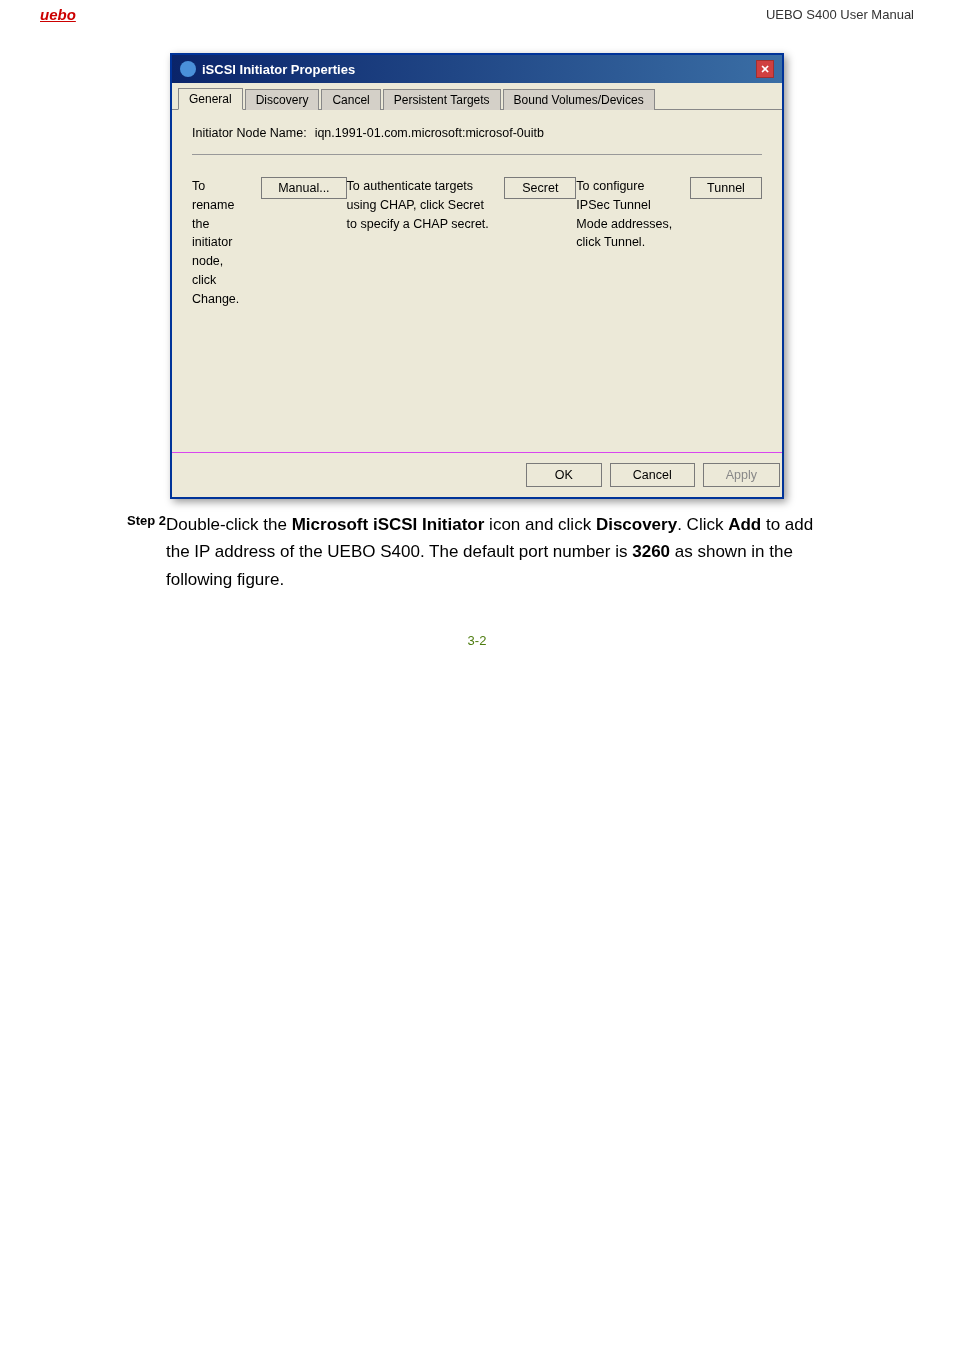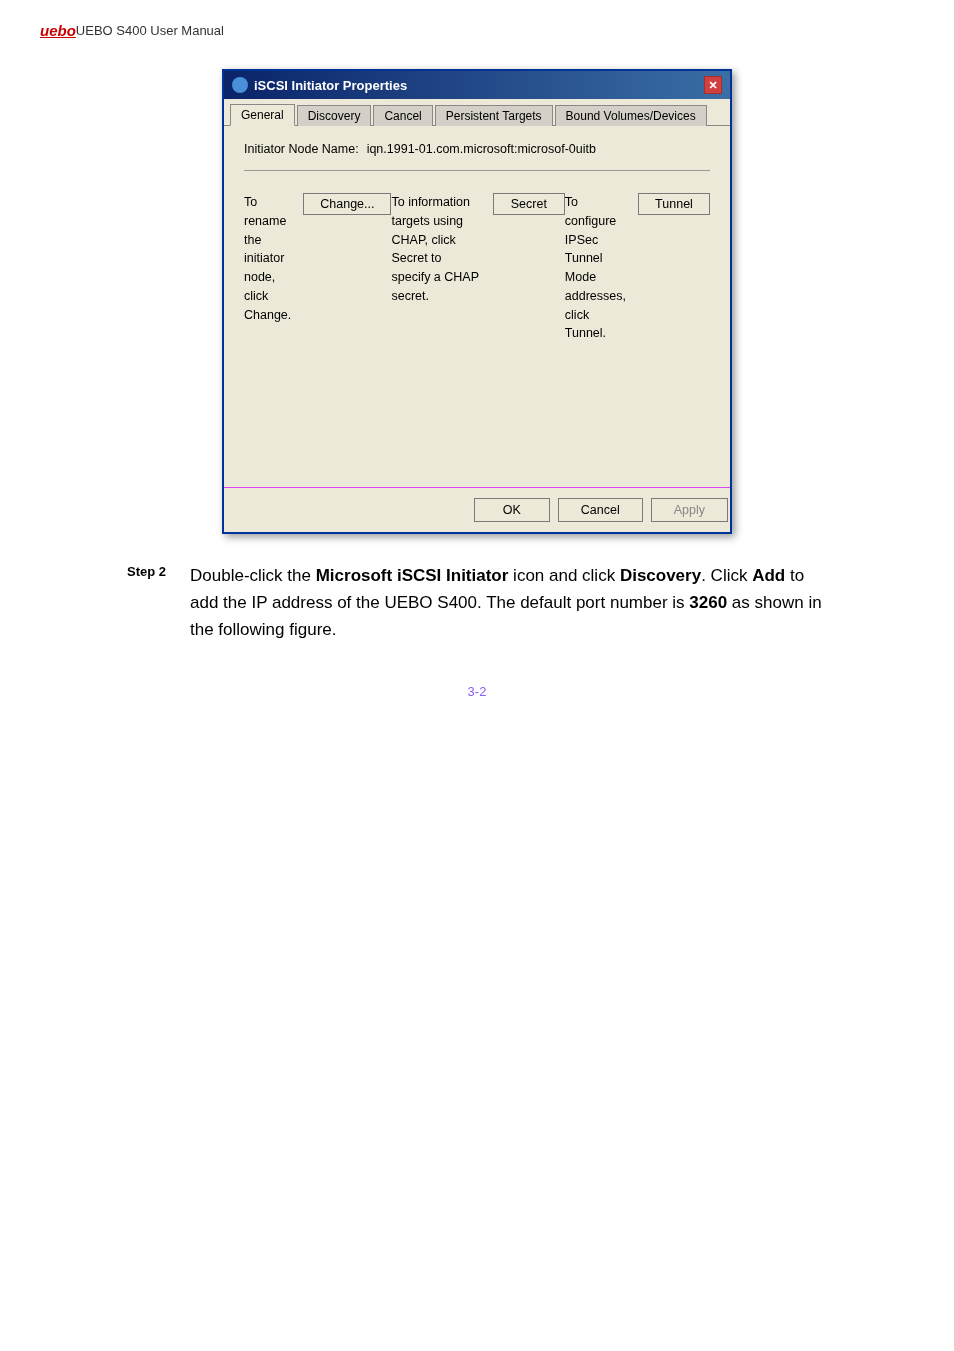--- a/index.html
+++ b/index.html
@@ -9,22 +9,23 @@
       font-size: 13px;
       color: #000;
       width: 954px;
       min-height: 1351px;
       position: relative;
     }
 
     
     .header {
       display: flex;
-      align-items: center;
-      padding: 22px 40px 10px 40px;
+      justify-content: space-between;
+      align-items: center;
+      padding: 6px 40px 10px 40px;
     }
     .header-logo {
       color: #cc0000;
       font-size: 15px;
       font-weight: bold;
       font-style: italic;
       text-decoration: underline;
     }
     .header-title {
       font-size: 13px;
@@ -34,21 +35,21 @@
     
     .page-body {
       display: flex;
       flex-direction: column;
       align-items: center;
       padding-top: 20px;
     }
 
     
     .dialog {
-      width: 510px;
+      width: 614px;
       border: 2px solid #003399;
       background: #ece9d8;
       box-shadow: 3px 3px 8px rgba(0,0,0,0.4);
     }
 
     .dialog-titlebar {
       background: linear-gradient(to right, #0a246a, #3a6ea5);
       color: #fff;
       font-size: 13px;
       font-weight: bold;
@@ -211,23 +212,22 @@
     .footer-btn.apply {
       color: #888;
     }
     .footer-btn.ok {
       padding: 4px 28px;
     }
 
     
     .step-section {
       width: 700px;
-      margin-top: 28px;
-      display: flex;
-      gap: 24px;
+      margin-top: 12px;
+      display: flex;
       font-size: 13px;
       line-height: 1.6;
     }
     .step-label {
       white-space: nowrap;
       font-weight: bold;
       font-size: 13px;
     }
     .step-content {
       font-size: 17px;
@@ -235,21 +235,21 @@
     }
     .step-content b {
       font-weight: bold;
     }
 
     
     .page-number {
       text-align: right;
       font-size: 13px;
       margin-top: 40px;
-      color: #8b5cf6;
+      color: #4d7c0f;
     }
 
     
     .globe-svg {
       width: 32px;
       height: 32px;
     }
   </style>
 </head>
 <body>
@@ -286,25 +286,25 @@
         <span class="node-name-label">Initiator Node Name:</span>
         <span class="node-name-value">iqn.1991-01.com.microsoft:microsof-0uitb</span>
       </div>
 
       <hr class="divider">
 
       <div class="action-rows">
 
         <div class="action-row">
           <span class="action-desc">To rename the initiator node, click Change.</span>
-          <button class="action-btn">Change...</button>
+          <button class="action-btn">Manual...</button>
         </div>
 
         <div class="action-row">
-          <span class="action-desc">To information targets using CHAP, click Secret to specify a CHAP secret.</span>
+          <span class="action-desc">To authenticate targets using CHAP, click Secret to specify a CHAP secret.</span>
           <button class="action-btn">Secret</button>
         </div>
 
         <div class="action-row">
           <span class="action-desc">To configure IPSec Tunnel Mode addresses, click Tunnel.</span>
           <button class="action-btn">Tunnel</button>
         </div>
 
       </div>
 

